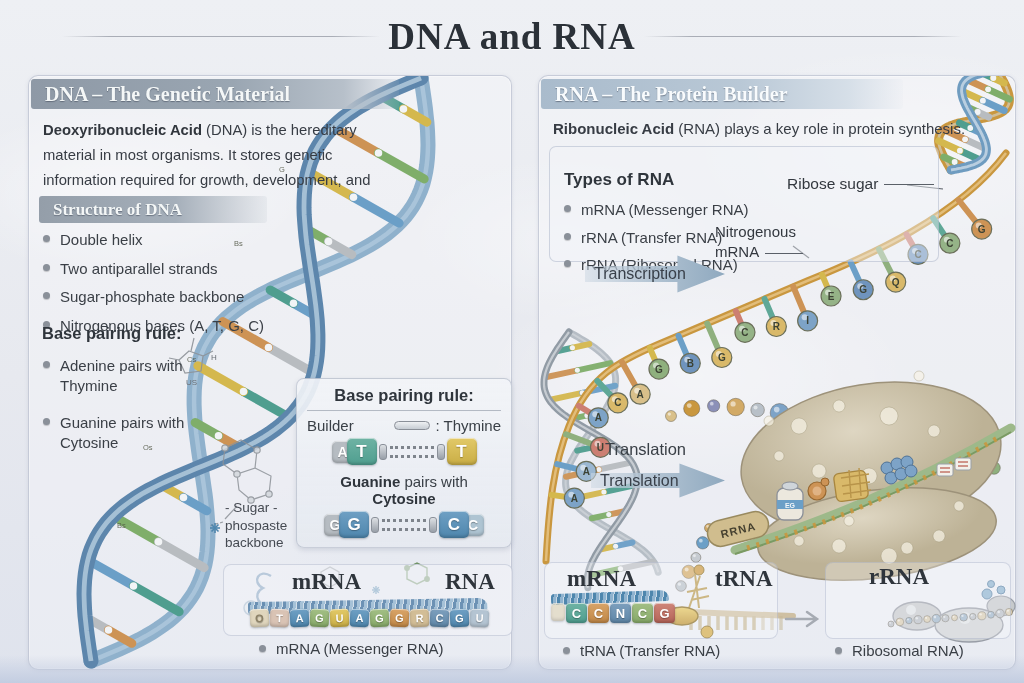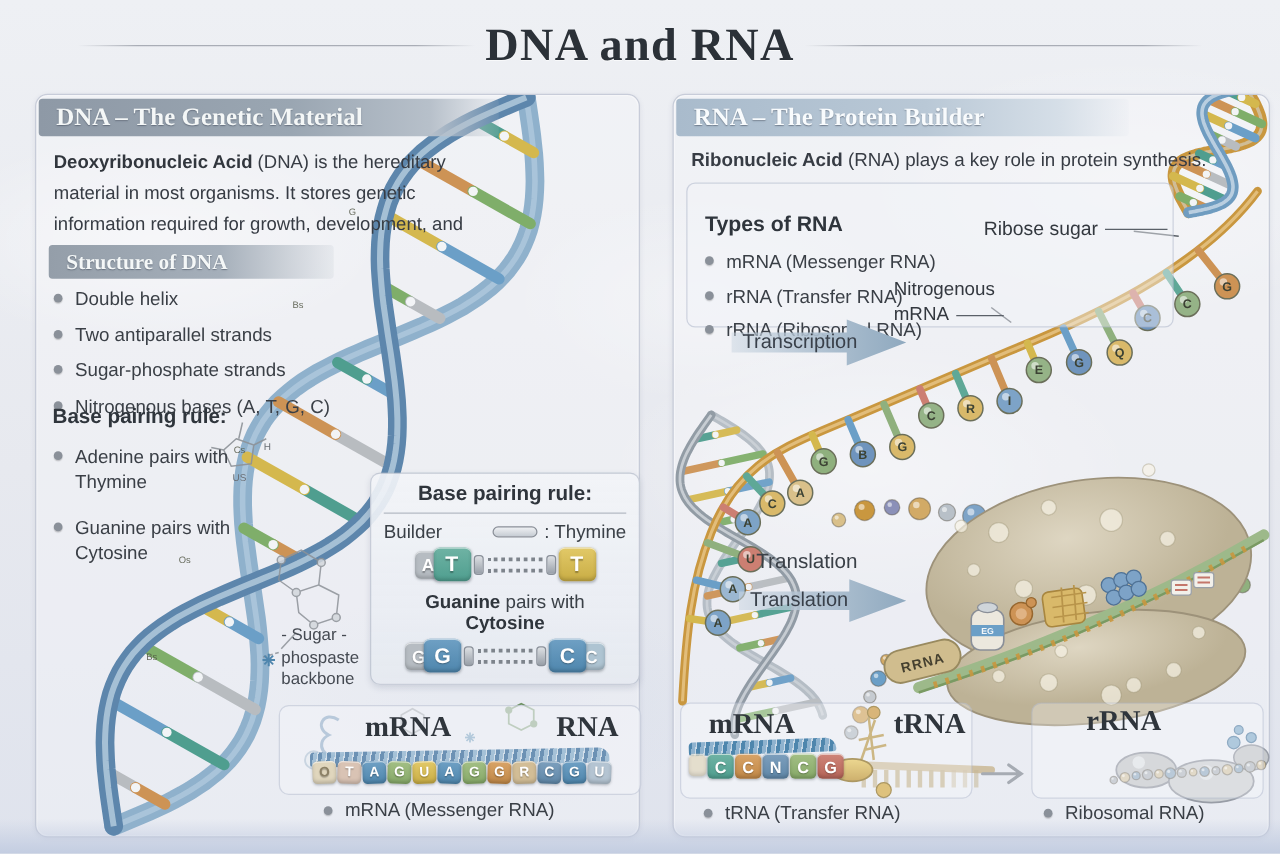--- a/index.html
+++ b/index.html
@@ -249,21 +249,21 @@
       <li>
           <span class="dot"></span>
           <span>Double helix</span>
         </li>
       <li>
           <span class="dot"></span>
           <span>Two antiparallel strands</span>
         </li>
       <li>
           <span class="dot"></span>
-          <span>Sugar-phosphate strands</span>
+          <span>Sugar-phosphate backbone</span>
         </li>
       <li>
           <span class="dot"></span>
           <span>Nitrogenous bases (A, T, G, C)</span>
         </li>
     </ul>
 
     <h3 class="bph">Base pairing rule:</h3>
 
     <ul class="blist pairlist">

